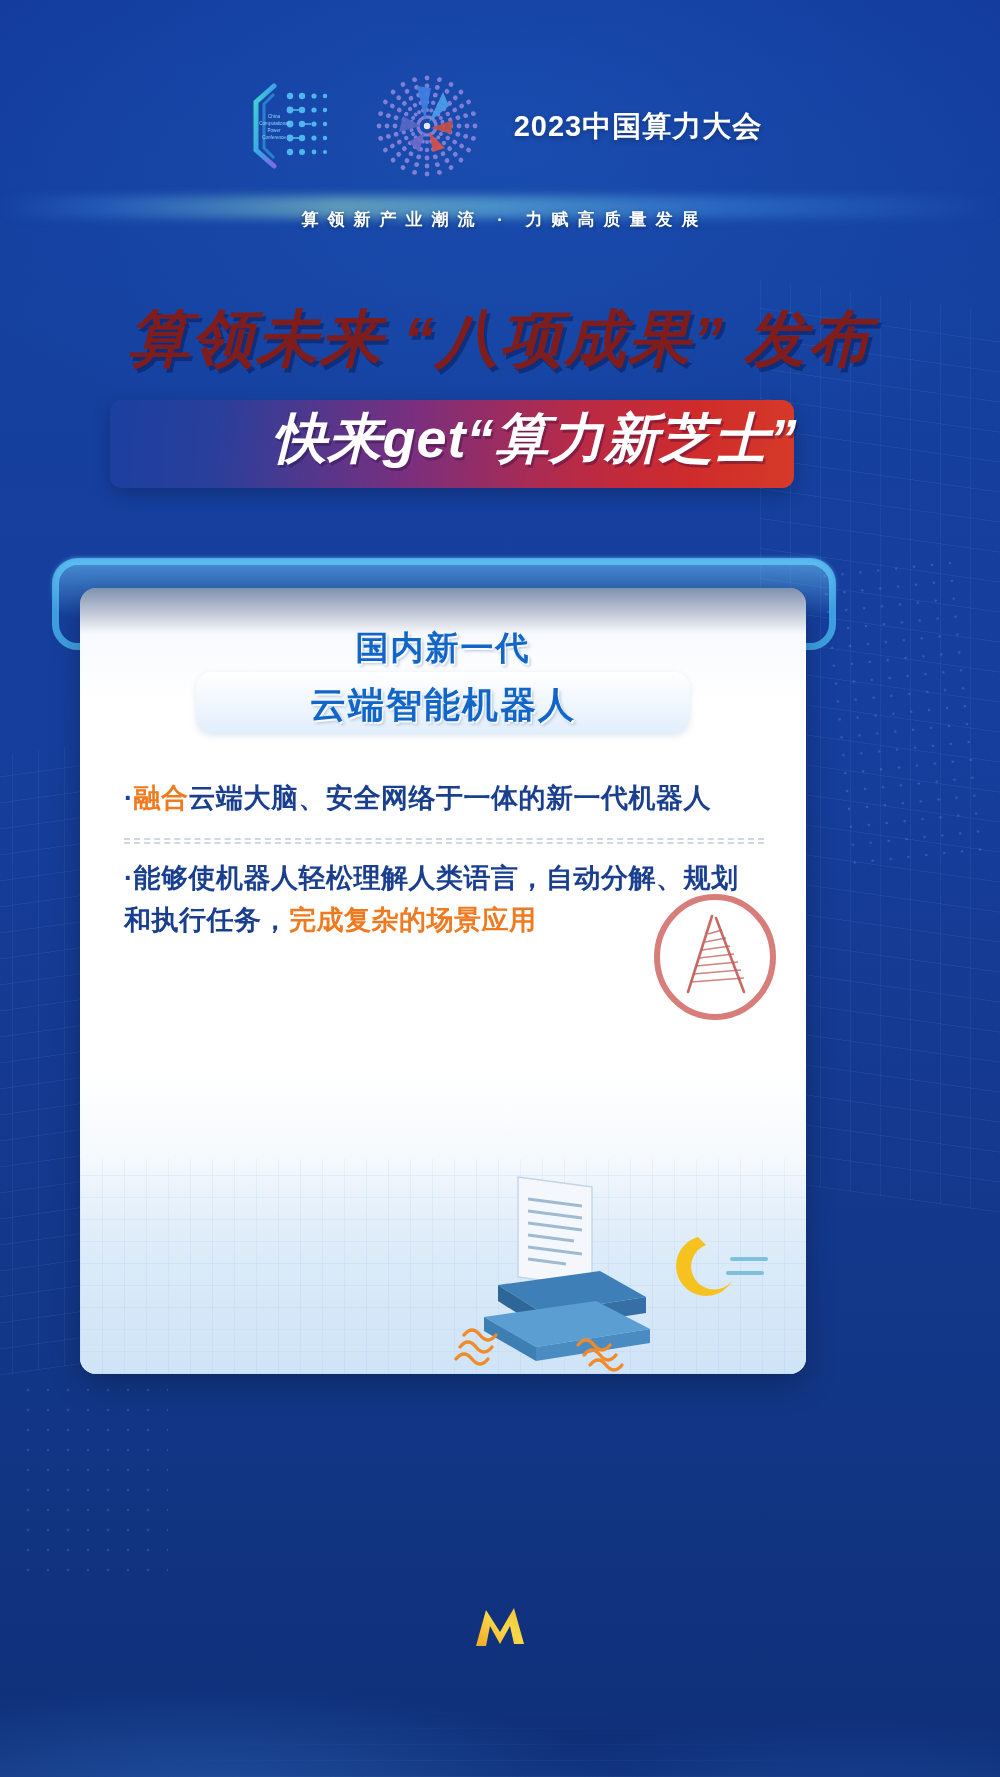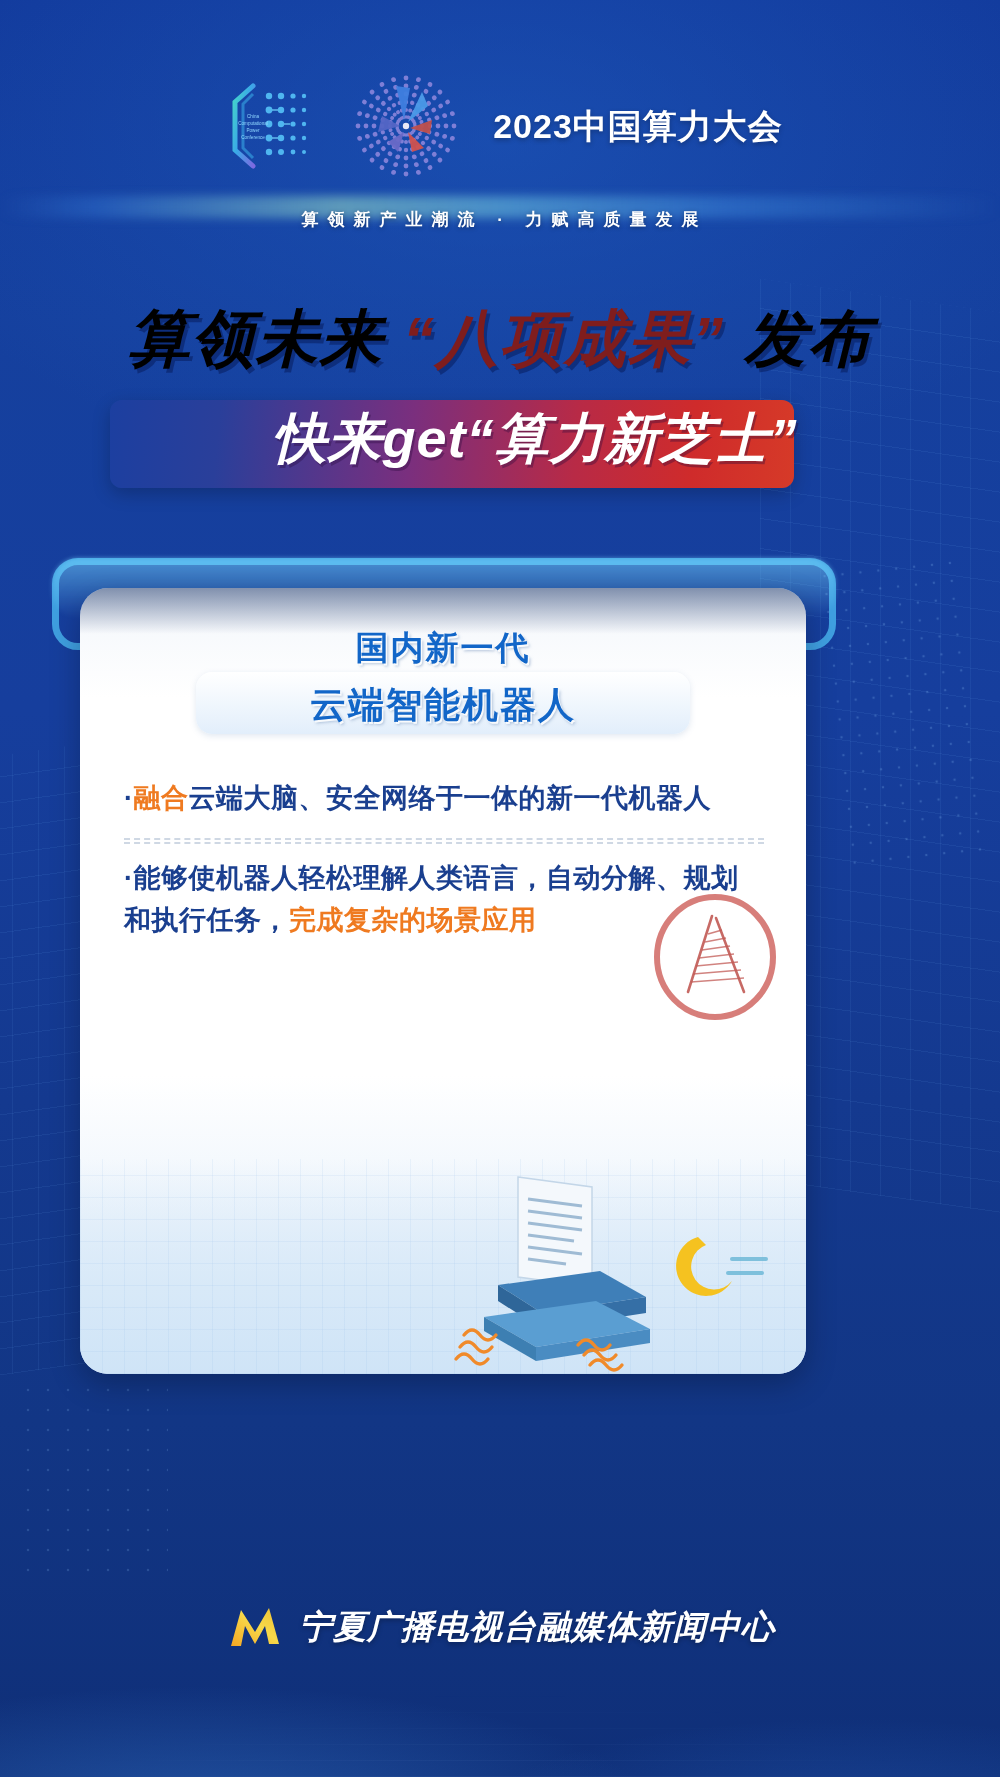--- a/index.html
+++ b/index.html
@@ -57,21 +57,21 @@
   }
 
   
   .header { position:absolute; left:0; top:62px; width:100%; height:128px;
             display:flex; align-items:center; justify-content:center; gap:22px; }
   .logo-hex { width:108px; height:108px; position:relative; flex:0 0 auto; }
   .logo-hex svg { display:block; }
   .logo-fan { width:118px; height:112px; position:relative; flex:0 0 auto; }
   .header-titles { margin-left:6px; }
   .header-titles .t1 {
-    font-size:34px; font-weight:bold; color:#ffffff; letter-spacing:1px;
+    font-size:29px; font-weight:bold; color:#ffffff; letter-spacing:1px;
     line-height:1.18; white-space:nowrap;
     text-shadow:0 2px 5px rgba(0,0,0,.28);
   }
   .header-titles .t2 {
     font-size:33px; font-weight:bold; color:#ffffff; letter-spacing:1px;
     line-height:1.2; white-space:nowrap;
     text-shadow:0 2px 5px rgba(0,0,0,.28);
   }
 
   
@@ -91,21 +91,21 @@
     text-shadow:0 1px 4px rgba(0,0,0,.35);
   }
 
   
   .headline1 {
     position:absolute; left:0; top:297px; width:100%;
     text-align:center; font-size:62px; font-weight:bold; letter-spacing:2px;
     white-space:nowrap;
     font-style: italic;
   }
-  .headline1 .w { color:#000000; text-shadow: 3px 4px 0 rgba(8,30,95,.55); }
+  .headline1 .w { color:#7f1d1d; text-shadow: 3px 4px 0 rgba(8,30,95,.55); }
   .headline1 .c { color:#7f1d1d; text-shadow: 3px 4px 0 rgba(8,30,95,.55); }
 
   .headline2-box {
     position:absolute; left:110px; top:400px; width:684px; height:88px;
     border-radius: 12px;
     background: linear-gradient(95deg, #1c3fa0 0%, #2a3f9a 16%, #7a2f7e 44%, #b82a46 68%, #cf2b2b 85%, #d63a28 100%);
     box-shadow: 0 6px 18px rgba(0,0,0,.22);
   }
   .headline2-text {
     position:absolute; left:0; top:403px; width:100%;
@@ -124,21 +124,21 @@
   }
   .card-frame-glow {
     position:absolute; left:52px; top:558px; width:784px; height:60px;
     border-radius: 26px;
     background: linear-gradient(180deg, rgba(120,215,255,.55), rgba(120,215,255,0));
     filter: blur(2px);
     pointer-events:none;
   }
   .card {
     position:absolute; left:80px; top:588px; width:726px; height:786px;
-    border-radius: 28px;
+    border-radius: 16px;
     background: linear-gradient(180deg, #f2f6fb 0%, #ffffff 14%, #ffffff 62%, #eef5fc 80%, #dceaf8 100%);
     box-shadow: 0 10px 30px rgba(0,0,0,.25);
     overflow:hidden;
   }
   .card-topshadow {
     position:absolute; left:0; top:0; width:100%; height:46px;
     background: linear-gradient(180deg, rgba(35,60,110,.55), rgba(200,215,235,0));
   }
 
   .card-title {
@@ -424,14 +424,13 @@
       <defs>
         <linearGradient id="ng" x1="0" y1="1" x2="1" y2="0">
           <stop offset="0%" stop-color="#f5a623"></stop>
           <stop offset="55%" stop-color="#f7d94a"></stop>
           <stop offset="100%" stop-color="#eec233"></stop>
         </linearGradient>
       </defs>
       <path d="M6 46 L16 10 L30 32 L44 8 L54 44 L44 44 L40 26 L30 44 L20 26 L16 46 Z" fill="url(#ng)"></path>
     </svg>
   </div>
-  <div class="footer-text">宁夏广播电视台融媒体新闻中心</div>
 </div>
 
 </body></html>

